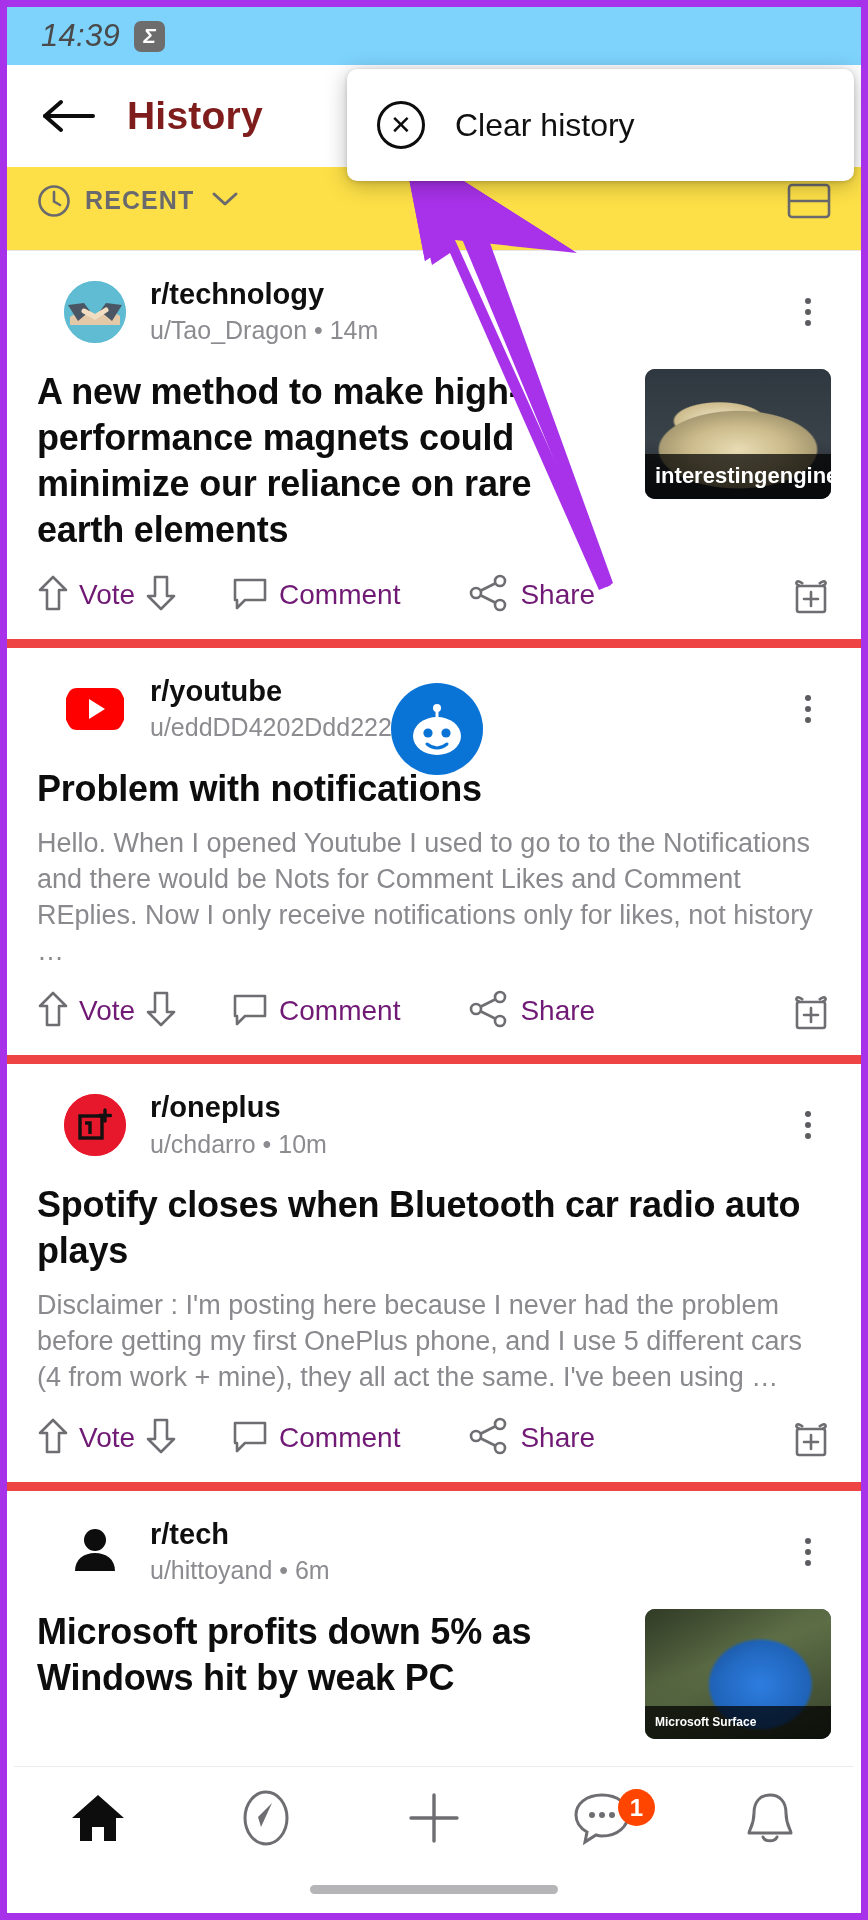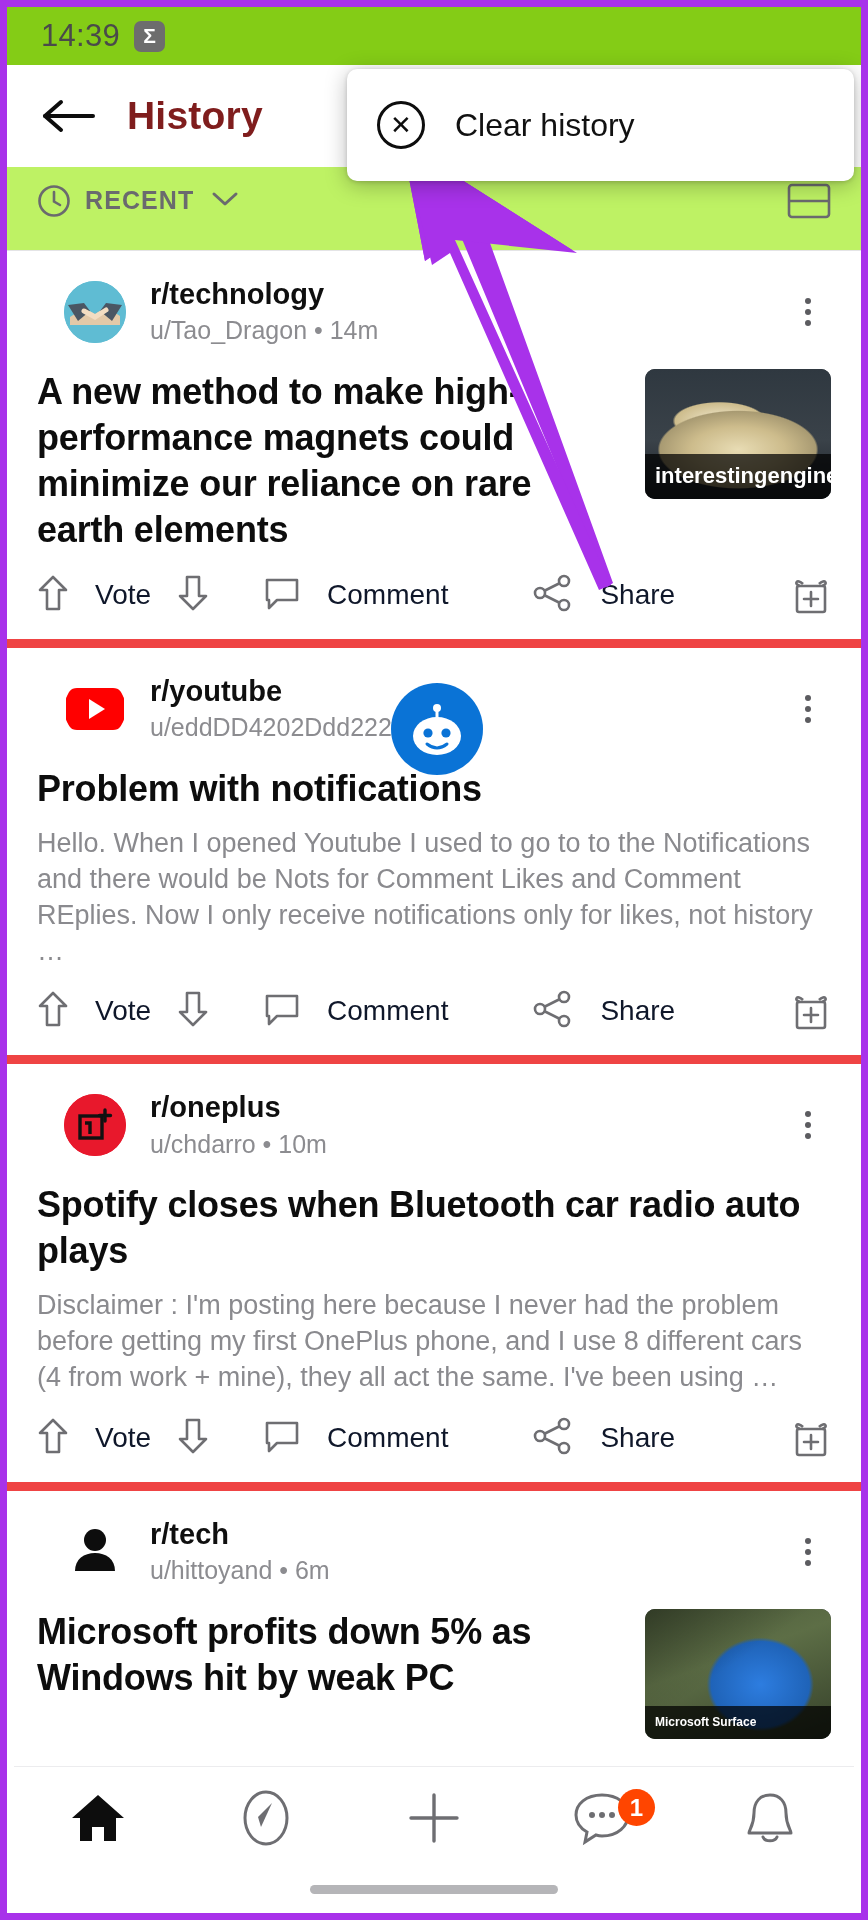--- a/index.html
+++ b/index.html
@@ -15,22 +15,22 @@
     border:7px solid #a832ea;
     background:#ffffff;
     overflow:hidden;
   }
 
   
   .statusbar {
     height:58px;
     display:flex; align-items:center;
     padding:0 26px 0 34px;
-    background:#84cc16;
-    position:relative; z-index:5;
+    background:#7dd3fc;
+    position:relative; z-index:5;font-style:italic;
   }
   .sb-time { font-size:31px; color:#4a4a4a; font-weight:400; letter-spacing:.3px; }
   .sb-sigma {
     margin-left:14px;
     width:31px; height:31px; border-radius:7px;
     background:#6d6d6d; color:#fff;
     font-size:21px; font-weight:700;
     display:flex; align-items:center; justify-content:center;
   }
   .sb-right { margin-left:auto; display:flex; align-items:center; gap:11px; }
@@ -92,21 +92,21 @@
     font-size:26px; color:#0d0d0d; line-height:1;
     flex:0 0 auto;
   }
   .popup-label {
     font-size:32px; color:#111; margin-left:30px; font-weight:400;
   }
 
   
   .filterbar {
     height:84px;
-    background:#bef264;
+    background:#fde047;
     display:flex; align-items:center;
     padding:0 28px 16px 30px;
     border-bottom:1px solid #e4e4e6;
     position:relative; z-index:2;
   }
   .clock-icon { width:34px; height:34px; flex:0 0 auto; }
   .filter-label {
     font-size:25px; font-weight:700; color:#6a6a6e;
     letter-spacing:1.1px; margin-left:14px;
   }
@@ -185,21 +185,21 @@
     white-space:nowrap; overflow:hidden;
   }
   .thumb-cap-sm { font-size:12px; font-weight:700; }
 
   .actions {
     display:flex; align-items:center;
     padding:20px 30px 22px 30px;
     gap:0;
   }
   .act { display:flex; align-items:center; color:#6e6e72; }
-  .act-label { font-size:28px; color:#0f172a; margin:0 26px; }
+  .act-label { font-size:28px; color:#701a75; margin:0 10px; }
   .act-vote { margin-right:54px; }
   .act-comment { margin-right:58px; }
   .act-share { margin-right:auto; }
   .act-award { }
 
   
   .snoo {
     position:absolute;
     left:384px; top:676px;
     width:92px; height:92px; border-radius:50%;
@@ -451,21 +451,21 @@
         <span class="kebab">
             <i></i>
             <i></i>
             <i></i>
           </span>
       </div>
 
       <div class="post-body">
         <div class="post-text">
           <div class="post-title">Spotify closes when Bluetooth car radio auto plays</div>
-          <div class="post-snippet">Disclaimer : I'm posting here because I never had the problem before getting my first OnePlus phone, and I use 8 different cars (4 from work + mine), they all act the same. I've been using …</div>
+          <div class="post-snippet">Disclaimer : I'm posting here because I never had the problem before getting my first OnePlus phone, and I use 5 different cars (4 from work + mine), they all act the same. I've been using …</div>
         </div>
       </div>
 
       <div class="actions">
         <span class="act act-vote">
           <span>
             <svg width="32" height="40" viewBox="0 0 32 40">
                 <path d="M16 4 L29 17 H22 V36 H10 V17 H3 Z" stroke="#6e6e72" stroke-width="2.6" fill="none" stroke-linejoin="round"></path>
               </svg>
           </span>

